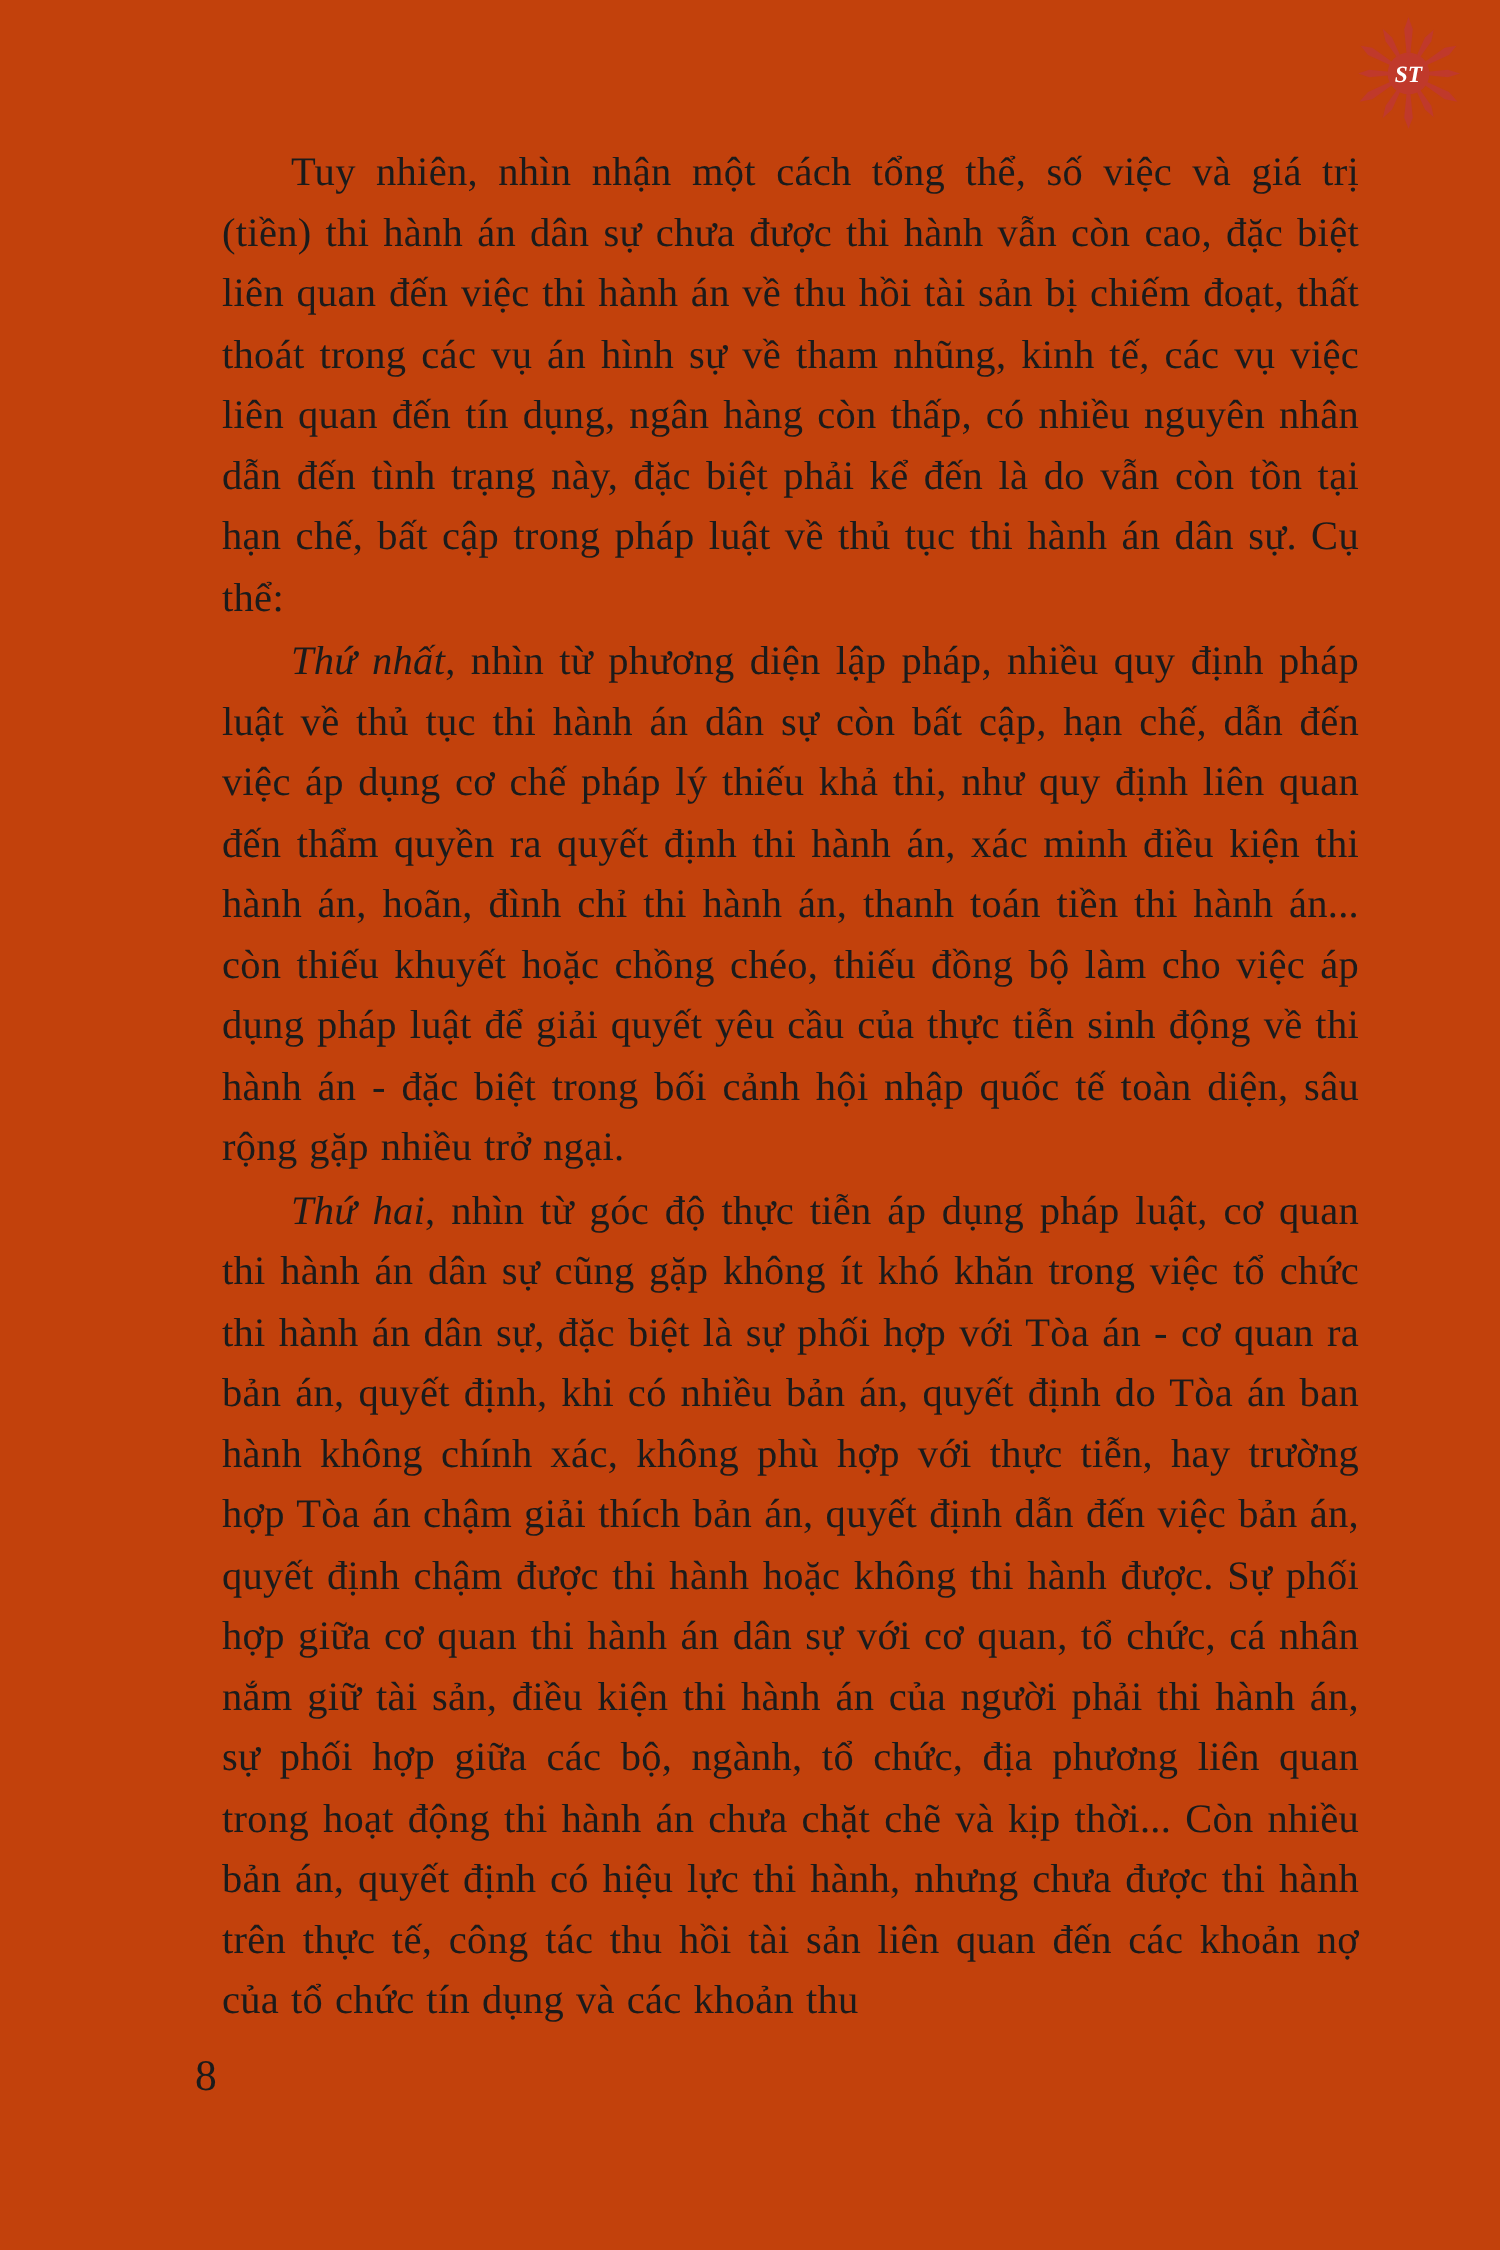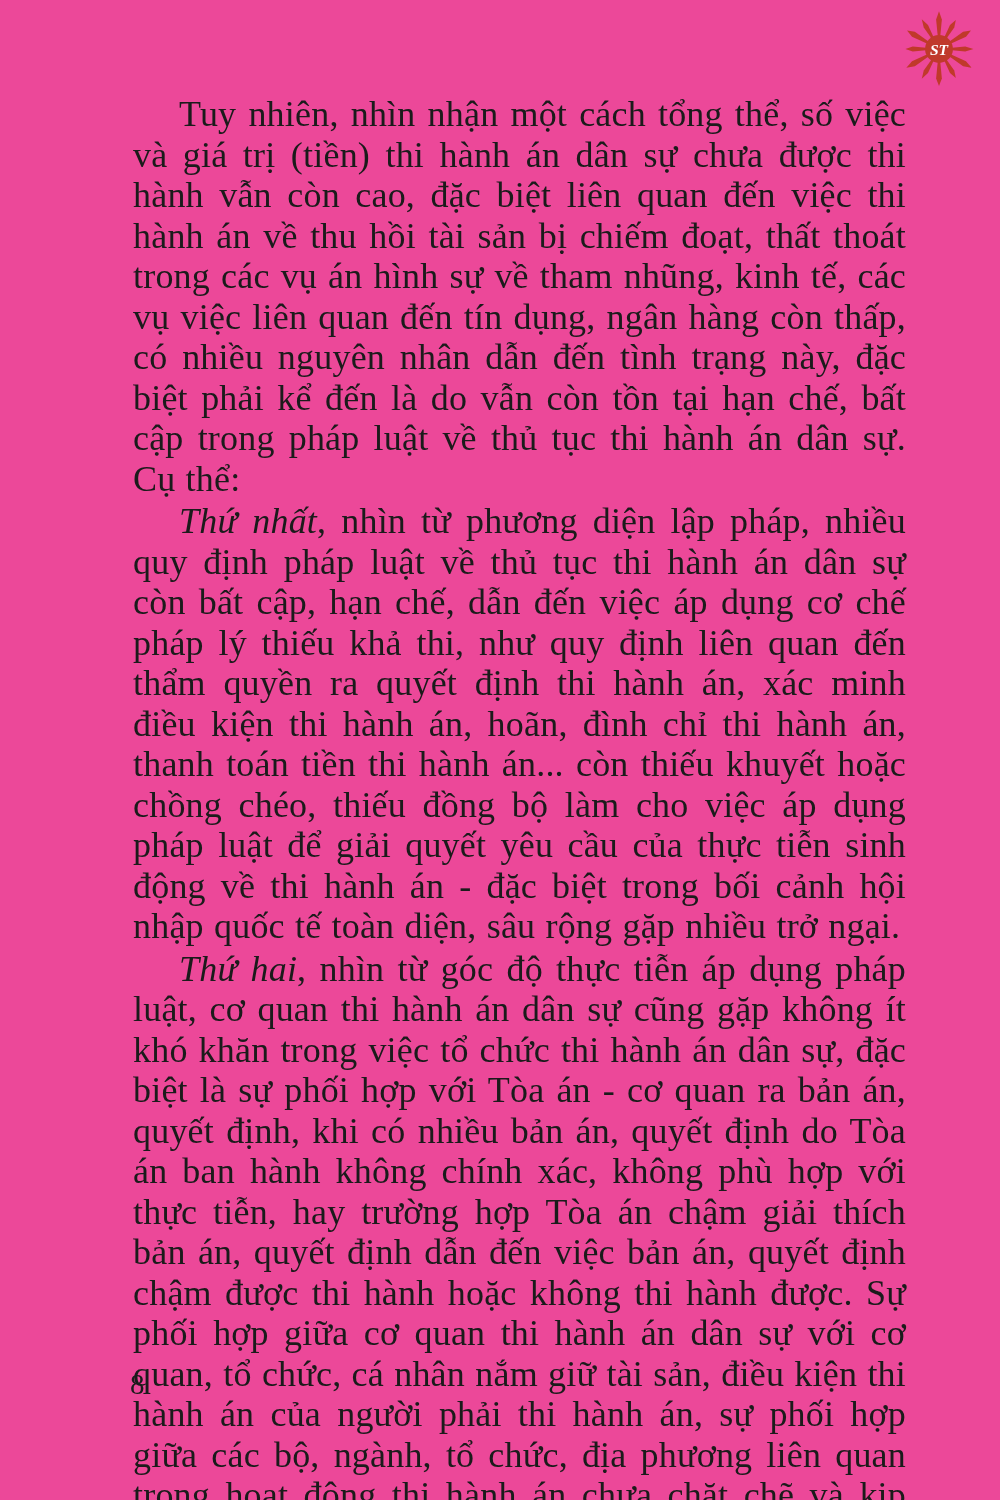--- a/index.html
+++ b/index.html
@@ -4,41 +4,41 @@
 <style>
   html, body {
     margin: 0;
     padding: 0;
     background: #ffffff;
   }
   .page {
     position: relative;
     width: 1000px;
     height: 1500px;
-    background: #ec4899;
+    background: #c2410c;
     font-family: "Liberation Serif", "DejaVu Serif", serif;
     color: #1b1b1b;
     overflow: hidden;
   }
   .logo {
     position: absolute;
     top: 6px;
     right: 20px;
     width: 82px;
     height: 86px;
   }
   .content {
     position: absolute;
     top: 94px;
     left: 130px;
     width: 776px;
   }
   .content p {
-    margin: 0 0 2px 3px;
-    font-size: 36px;
+    margin: 0 0 2px 18px;
+    font-size: 27px;
     line-height: 40.5px;
     text-align: justify;
     text-indent: 46px;
     letter-spacing: 0.2px;
     word-spacing: 1px;
   }
   .content p .lead {
     font-style: italic;
     font-family: Liberation Serif, serif;
   }

